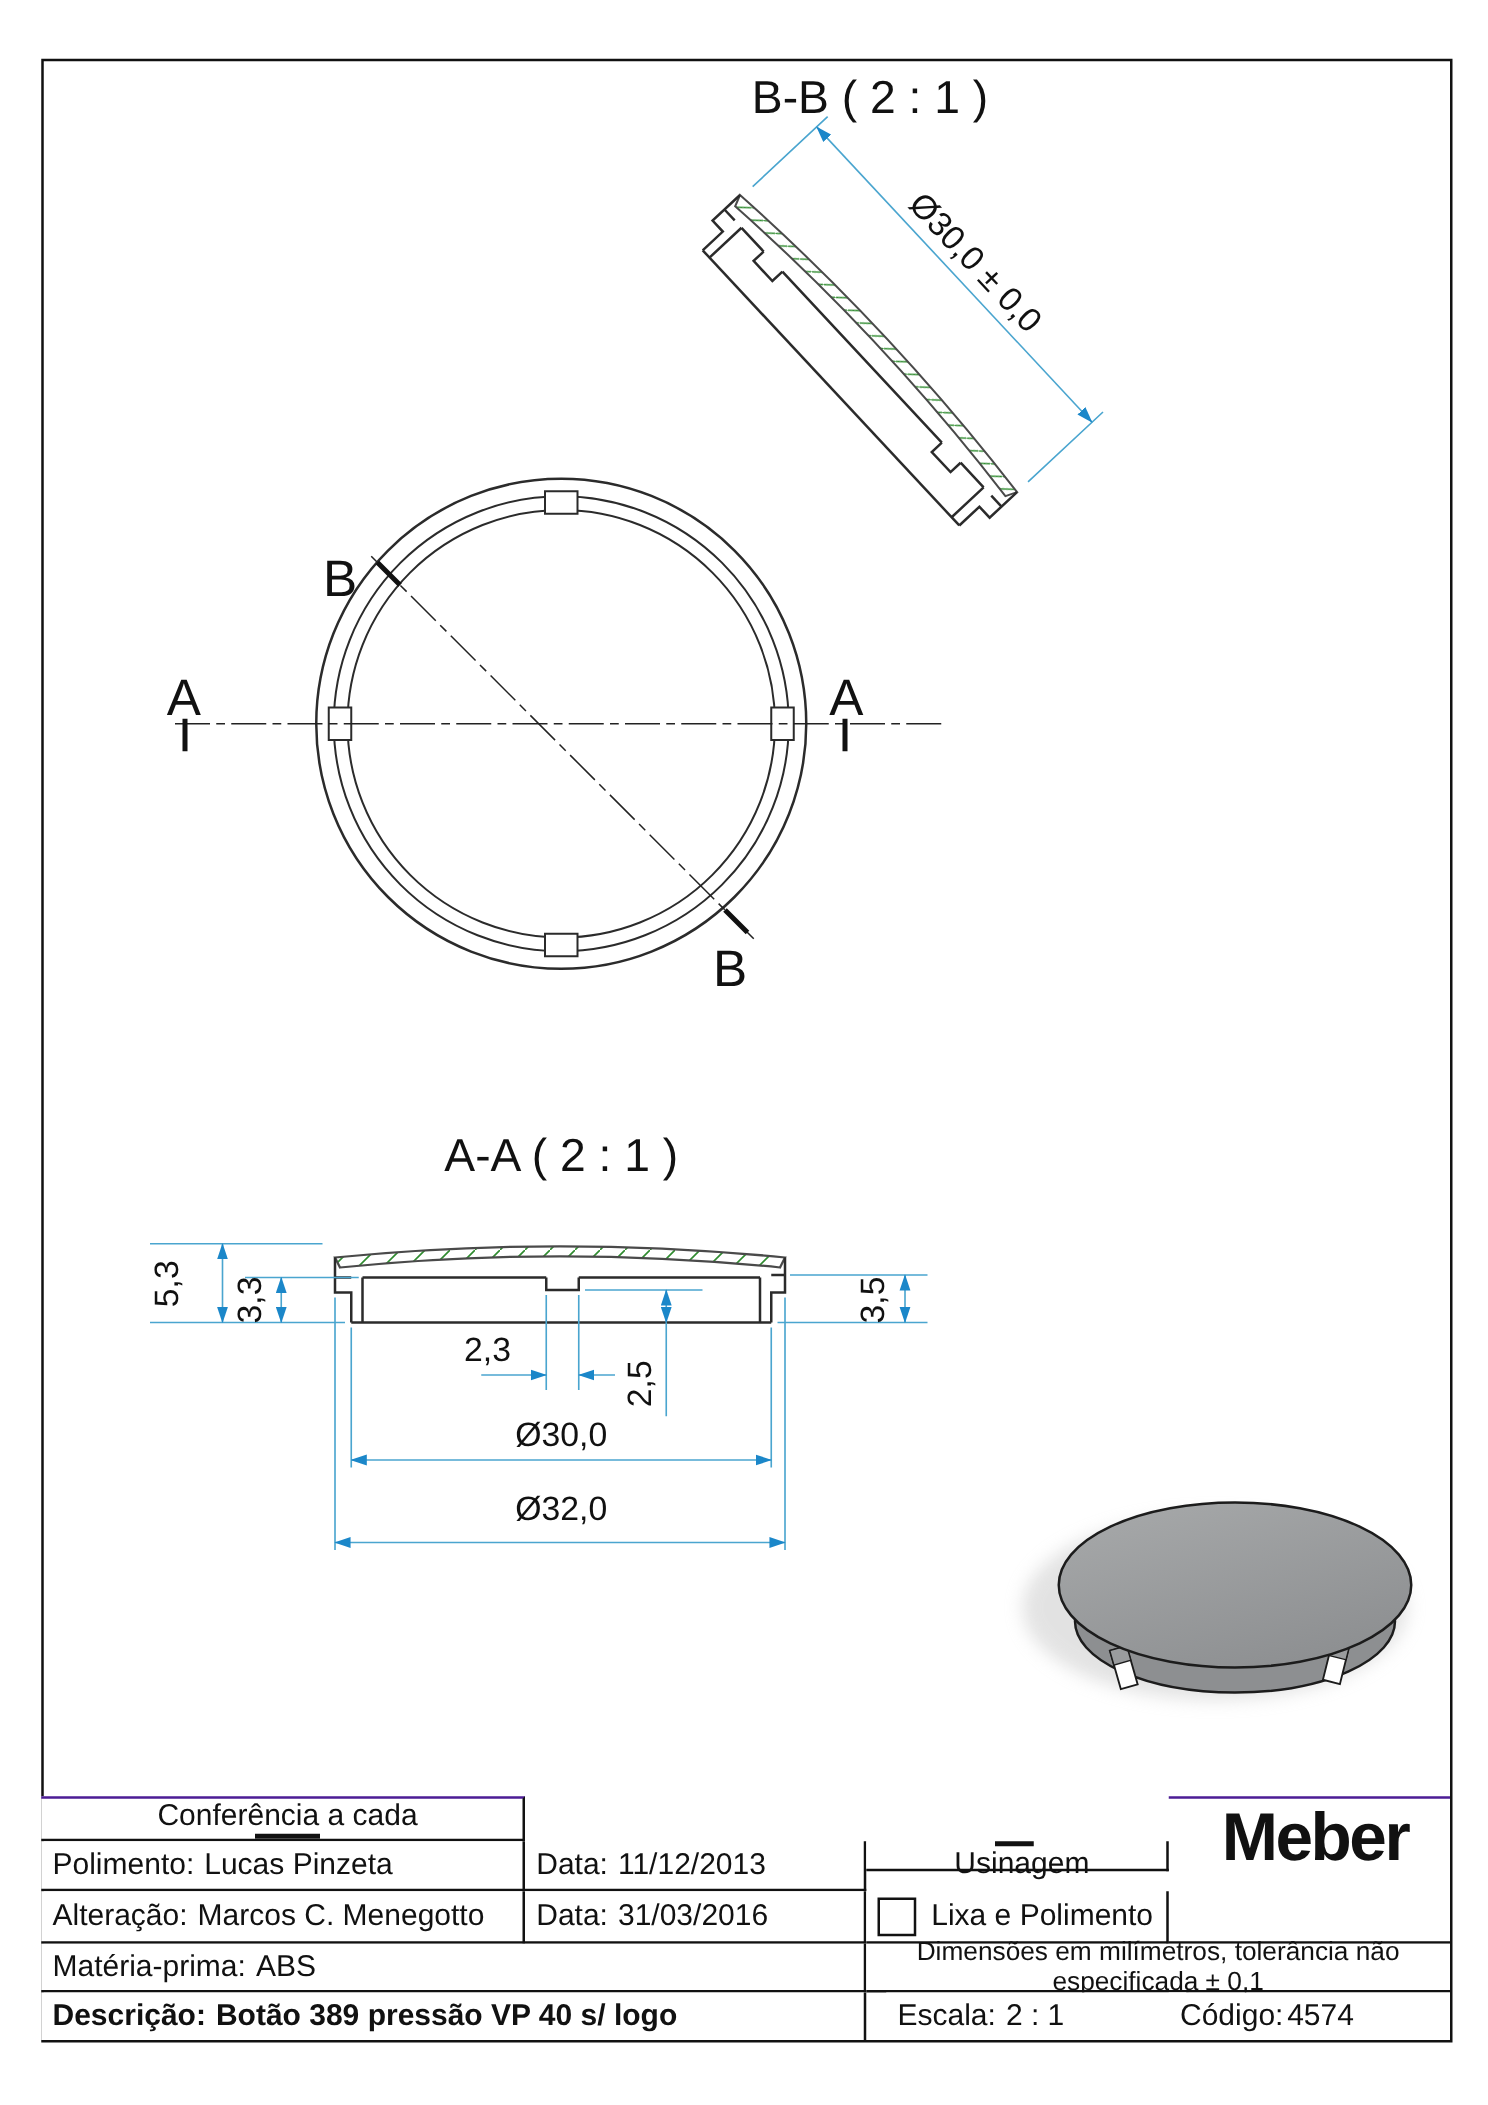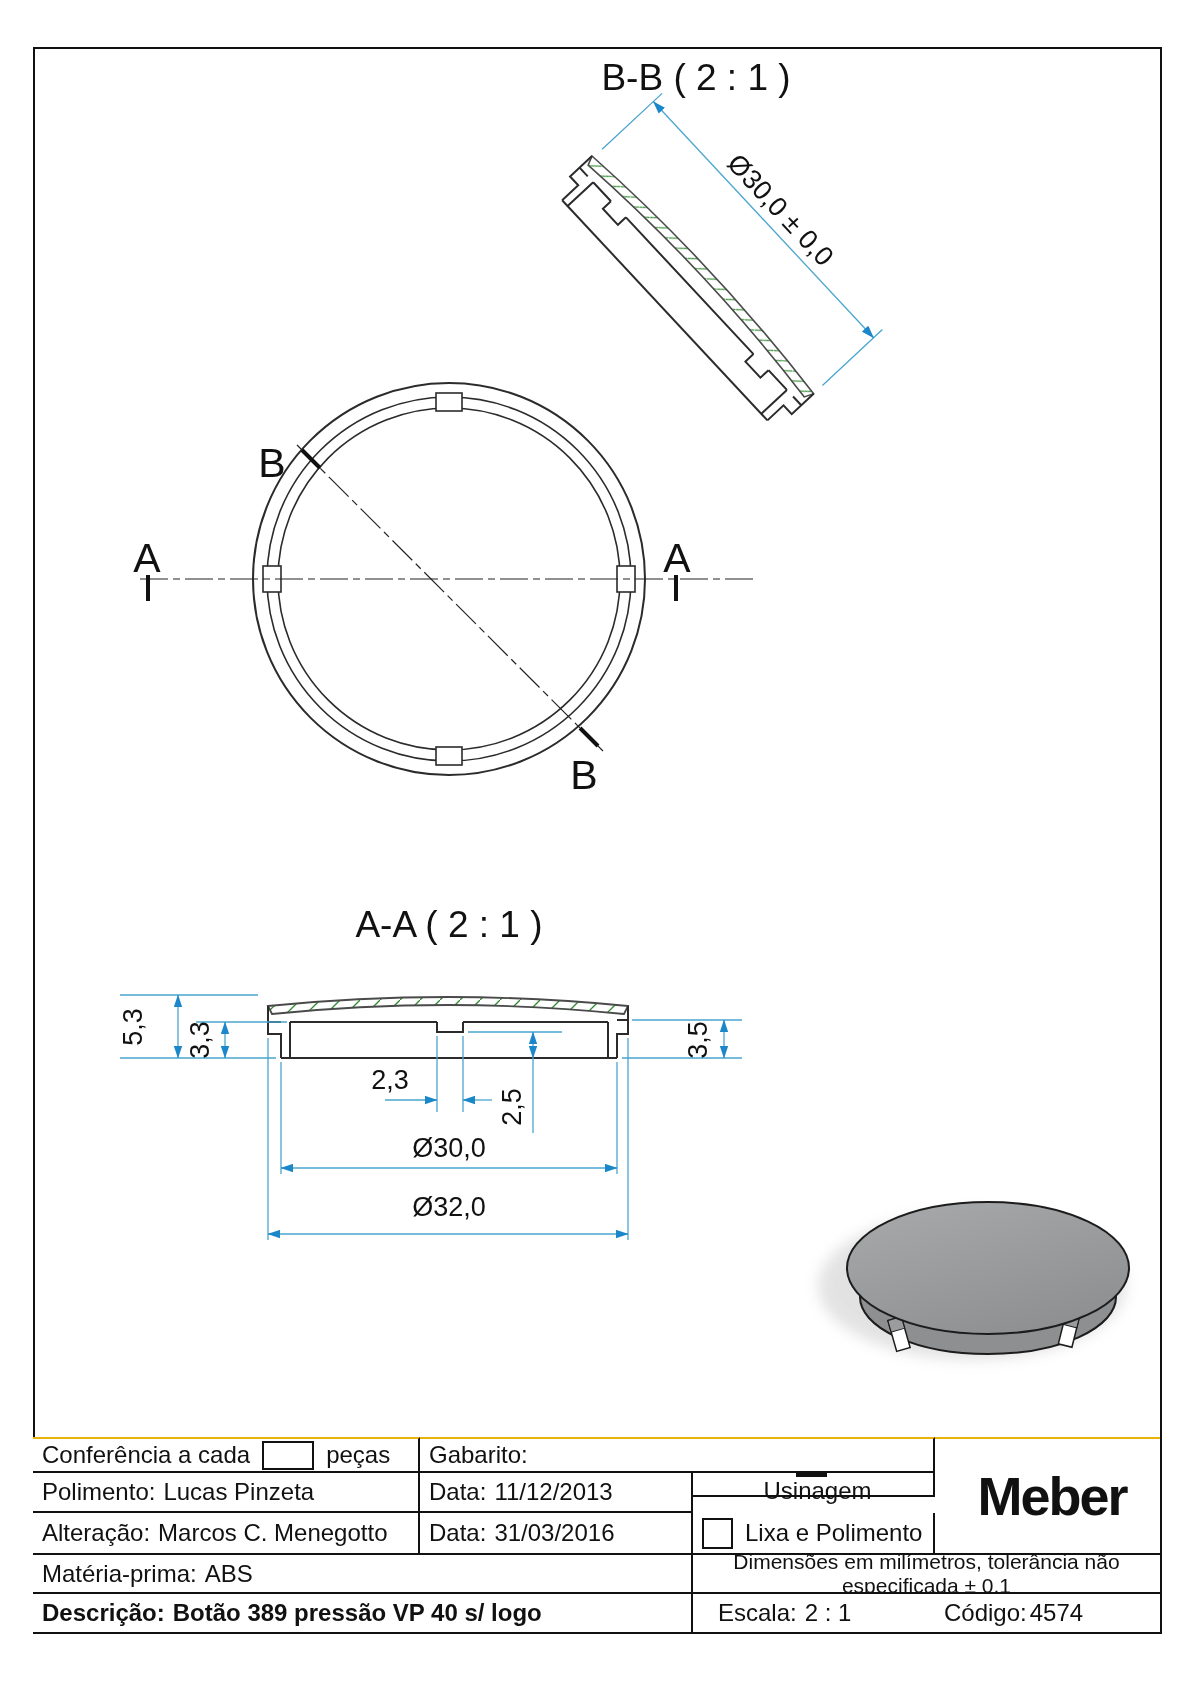--- a/index.html
+++ b/index.html
@@ -9,21 +9,21 @@
   svg{position:absolute;left:0;top:0;}
   svg text{font-family:"Liberation Sans",sans-serif;fill:#111;}
   .dimtxt{font-size:27px;}
   .sectitle{font-size:37px;}
   .viewlbl{font-size:41px;}
   
   #tblock{position:absolute;left:33px;top:1437px;width:1127px;height:195px;font-size:24px;}
   .cell{position:absolute;box-sizing:border-box;display:flex;align-items:center;padding-left:9px;background:#fff;}
   .b-r{border-right:2px solid #111;}
   .b-b{border-bottom:2px solid #111;}
-  .b-t{border-top:2px solid #eab308;}
+  .b-t{border-top:2px solid #4c1d95;flex-direction:column;}
   .lbl{white-space:nowrap;}
   .val{white-space:nowrap;margin-left:8px;}
   .chkbox{display:inline-block;border:2px solid #111;background:#fff;}
   .chk-lg{width:48px;height:25px;margin:0 12px;}
   .chk-sm{width:27px;height:27px;margin-right:12px;}
   .note{width:100%;text-align:center;font-size:21px;padding:0 4px;}
   .logo{width:100%;text-align:center;font-weight:700;font-size:54px;letter-spacing:-2px;}
 </style>
 </head>
 <body>
@@ -158,24 +158,21 @@
     </g>
   </svg>
 
   <div id="tblock">
 
     <div class="cell b-t b-r b-b" style="left:0;top:0;width:387px;height:36px;">
       <span class="lbl">Conferência a cada</span>
       <span class="chkbox chk-lg"></span>
       <span class="lbl">peças</span>
     </div>
-    <div class="cell b-t b-r b-b" style="left:387px;top:0;width:515px;height:36px;">
-      <span class="lbl">Gabarito:</span>
-    </div>
-    <div class="cell b-t b-b" style="left:902px;top:0;width:225px;height:118px;justify-content:center;">
+    <div class="cell b-t b-b" style="left:902px;top:0;width:225px;height:118px;">
       <div class="logo">Meber</div>
     </div>
 
     <div class="cell b-r b-b" style="left:0;top:36px;width:387px;height:40px;">
       <span class="lbl">Polimento:</span>
       <span class="val">Lucas Pinzeta</span>
     </div>
     <div class="cell b-r b-b" style="left:387px;top:36px;width:273px;height:40px;">
       <span class="lbl">Data:</span>
       <span class="val">11/12/2013</span>

